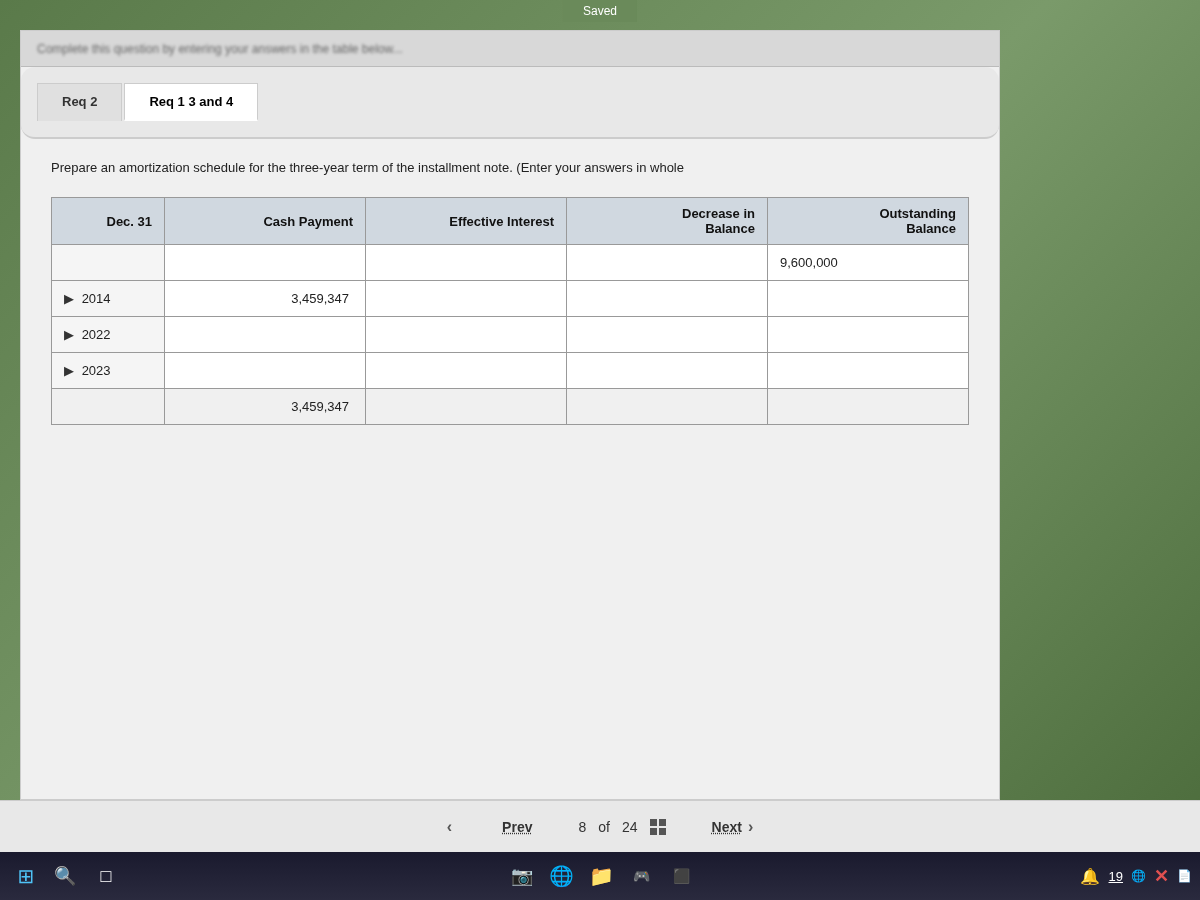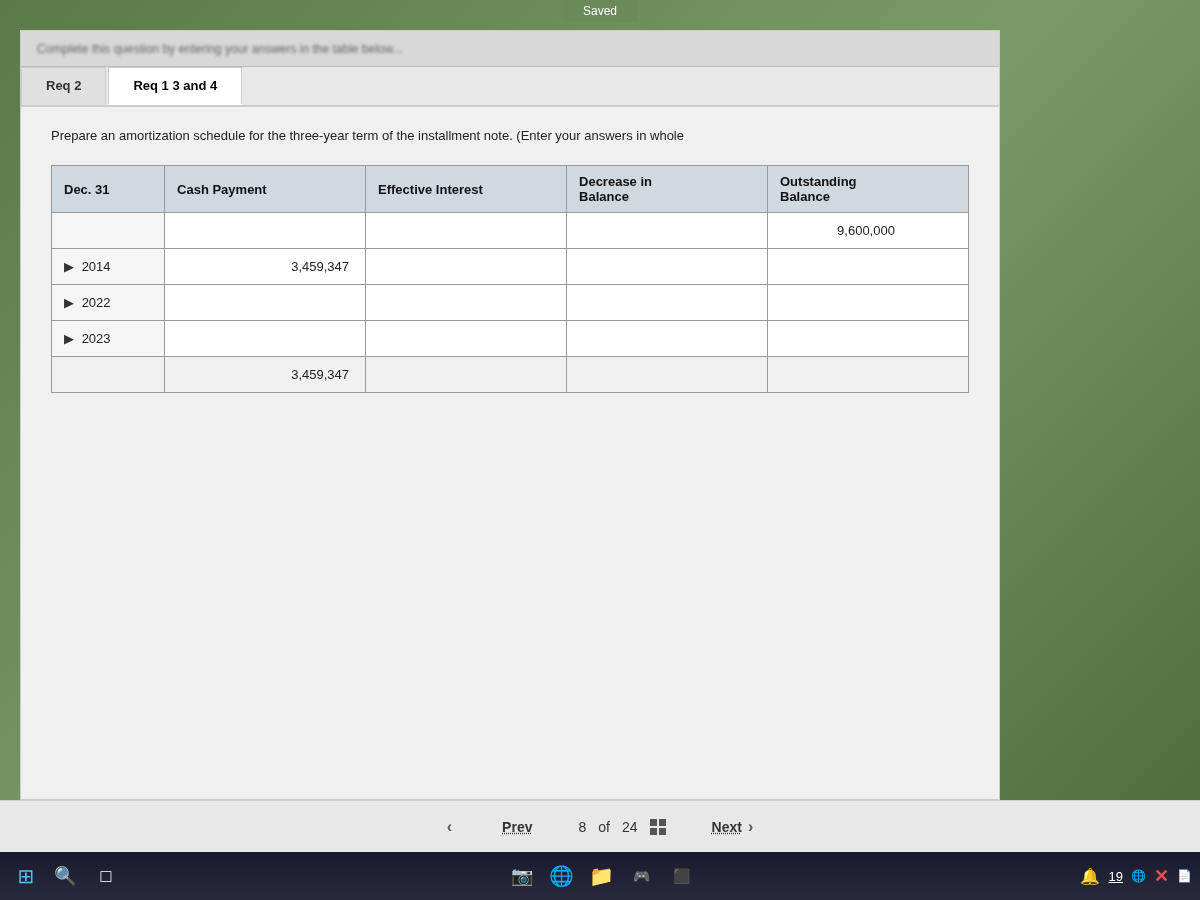--- a/index.html
+++ b/index.html
@@ -44,21 +44,22 @@
       height: 36px;
       display: flex;
       align-items: center;
     }
 
     
     .tabs-row {
       display: flex;
       background: #e8e8e8;
       border-bottom: 2px solid #ccc;
-      padding: 0;
+      padding: 16px;
+      border-radius: 14px;
     }
 
     .tab {
       padding: 10px 24px;
       font-size: 13px;
       font-weight: 600;
       color: #333;
       cursor: pointer;
       border: 1px solid #ccc;
       border-bottom: none;
@@ -89,21 +90,21 @@
     .amort-table {
       width: 100%;
       border-collapse: collapse;
       font-size: 13px;
     }
 
     .amort-table th {
       background: #d0d8e0;
       border: 1px solid #999;
       padding: 8px 12px;
-      text-align: left;
+      text-align: right;
       font-weight: 600;
       color: #111;
     }
 
     .amort-table td {
       border: 1px solid #999;
       padding: 6px 12px;
       color: #222;
       background: #ffffff;
       height: 36px;
@@ -134,21 +135,21 @@
       font-size: 13px;
       background: transparent;
     }
 
     .amort-table tr.total-row td {
       background: #f0f0f0;
       font-weight: 500;
     }
 
     .amort-table td.outstanding-value {
-      text-align: center;
+      text-align: left;
       padding-right: 16px;
       font-weight: 500;
     }
 
     
     .nav-buttons-inner {
       display: flex;
       justify-content: center;
       gap: 16px;
       margin-top: 20px;

